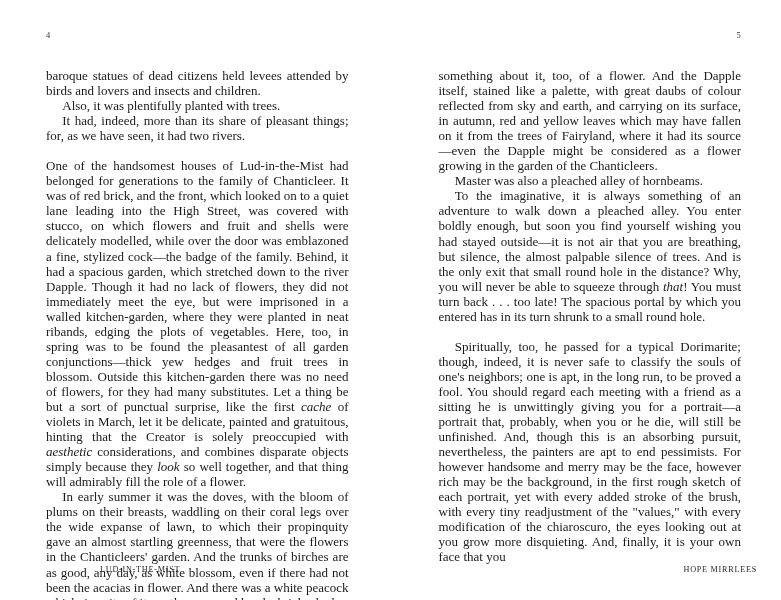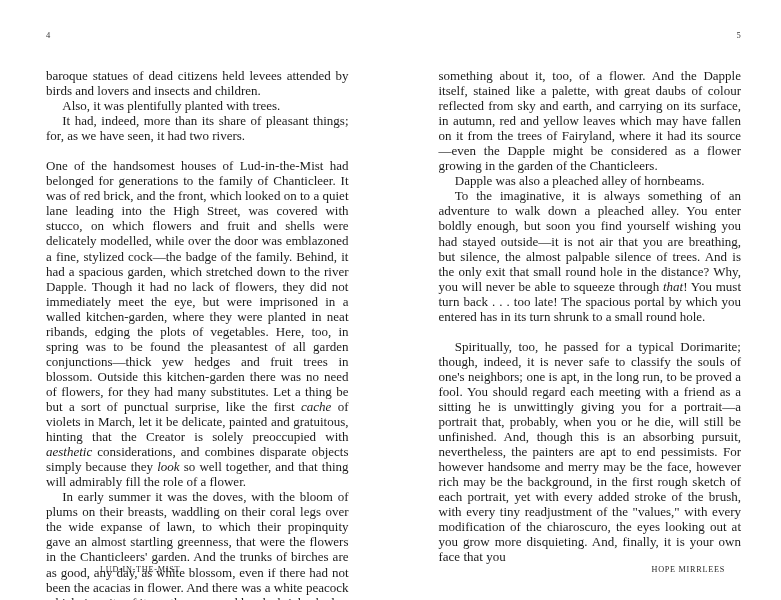--- a/index.html
+++ b/index.html
@@ -64,21 +64,21 @@
 
   .runhead {
     position: absolute;
     bottom: 26px;
     font-size: 8.2px;
     letter-spacing: 0.09em;
     color: #262626;
     font-variant: normal;
   }
   .runhead-left { left: 56px; padding-left: 44px; }
-  .runhead-right { right: 56px; padding-left: 8px; }
+  .runhead-right { right: 24px; padding-left: 8px; }
 </style>
 </head>
 <body>
 
 <div class="spread">
 
   <div class="page page-left">
     <div class="folio folio-left">4</div>
     <div class="textblock">
       <p>baroque statues of dead citizens held levees attended by birds and lovers and insects and children.</p>
@@ -88,21 +88,21 @@
       <p>One of the handsomest houses of Lud-in-the-Mist had belonged for generations to the family of Chanticleer. It was of red brick, and the front, which looked on to a quiet lane leading into the High Street, was covered with stucco, on which flowers and fruit and shells were delicately modelled, while over the door was emblazoned a fine, stylized cock—the badge of the family. Behind, it had a spacious garden, which stretched down to the river Dapple. Though it had no lack of flowers, they did not immediately meet the eye, but were imprisoned in a walled kitchen-garden, where they were planted in neat ribands, edging the plots of vegetables. Here, too, in spring was to be found the pleasantest of all garden conjunctions—thick yew hedges and fruit trees in blossom. Outside this kitchen-garden there was no need of flowers, for they had many substitutes. Let a thing be but a sort of punctual surprise, like the first <i>cache</i> of violets in March, let it be delicate, painted and gratuitous, hinting that the Creator is solely preoccupied with <i>aesthetic</i> considerations, and combines disparate objects simply because they <i>look</i> so well together, and that thing will admirably fill the role of a flower.</p>
       <p class="ind">In early summer it was the doves, with the bloom of plums on their breasts, waddling on their coral legs over the wide expanse of lawn, to which their propinquity gave an almost startling greenness, that were the flowers in the Chanticleers' garden. And the trunks of birches are as good, any day, as white blossom, even if there had not been the acacias in flower. And there was a white peacock which, in spite of its restlessness and harsh shrieks, had</p>
     </div>
     <div class="runhead runhead-left">LUD-IN-THE-MIST</div>
   </div>
 
   <div class="page page-right">
     <div class="folio folio-right">5</div>
     <div class="textblock">
       <p>something about it, too, of a flower. And the Dapple itself, stained like a palette, with great daubs of colour reflected from sky and earth, and carrying on its surface, in autumn, red and yellow leaves which may have fallen on it from the trees of Fairyland, where it had its source—even the Dapple might be considered as a flower growing in the garden of the Chanticleers.</p>
-      <p class="ind">Dapple was also a pleached alley of hornbeams.</p>
+      <p class="ind">Master was also a pleached alley of hornbeams.</p>
       <p class="ind">To the imaginative, it is always something of an adventure to walk down a pleached alley. You enter boldly enough, but soon you find yourself wishing you had stayed outside—it is not air that you are breathing, but silence, the almost palpable silence of trees. And is the only exit that small round hole in the distance? Why, you will never be able to squeeze through <i>that</i>! You must turn back . . . too late! The spacious portal by which you entered has in its turn shrunk to a small round hole.</p>
       <div class="gap"></div>
       <p class="ind">Spiritually, too, he passed for a typical Dorimarite; though, indeed, it is never safe to classify the souls of one's neighbors; one is apt, in the long run, to be proved a fool. You should regard each meeting with a friend as a sitting he is unwittingly giving you for a portrait—a portrait that, probably, when you or he die, will still be unfinished. And, though this is an absorbing pursuit, nevertheless, the painters are apt to end pessimists. For however handsome and merry may be the face, however rich may be the background, in the first rough sketch of each portrait, yet with every added stroke of the brush, with every tiny readjustment of the "values," with every modification of the chiaroscuro, the eyes looking out at you grow more disquieting. And, finally, it is your own face that you</p>
     </div>
     <div class="runhead runhead-right">HOPE MIRRLEES</div>
   </div>
 
 </div>
 
 </body></html>

